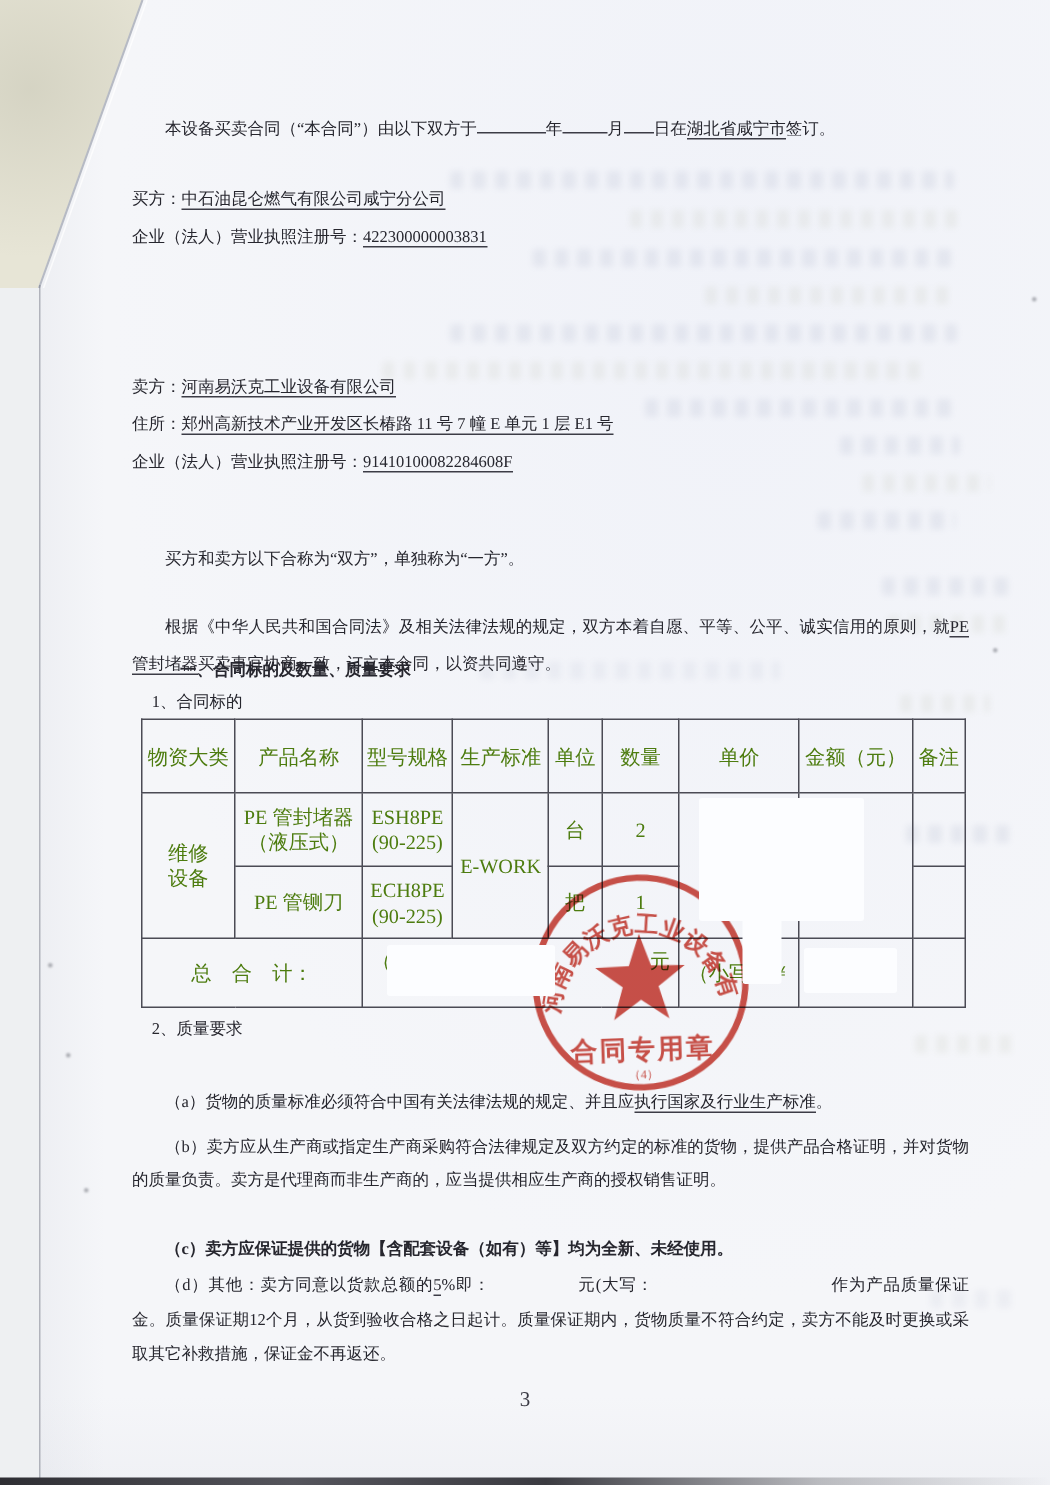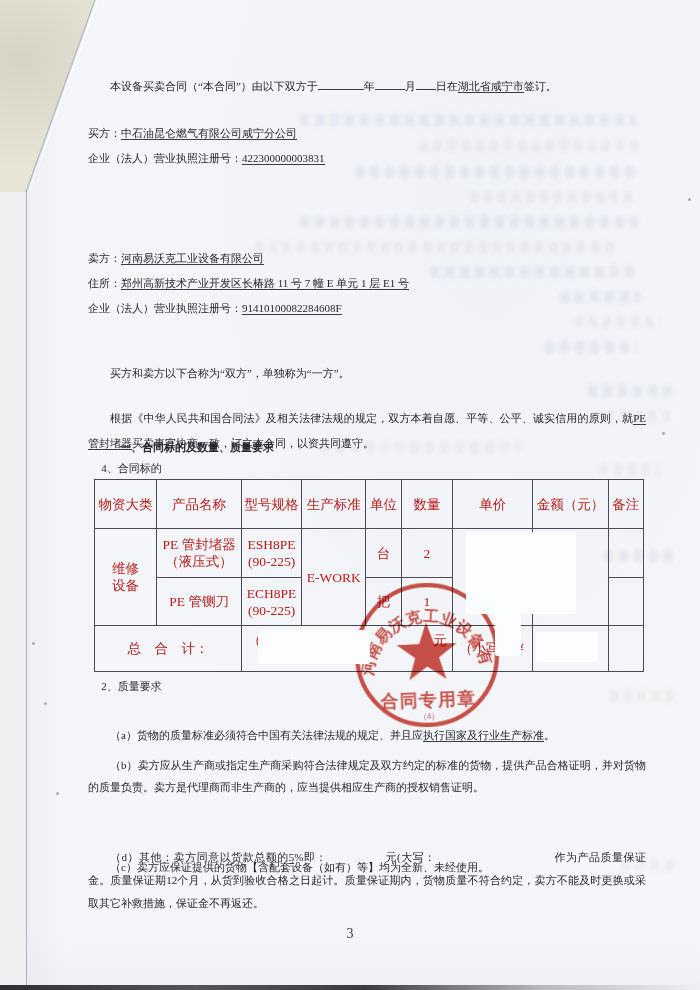--- a/index.html
+++ b/index.html
@@ -30,21 +30,21 @@
   
   .block{position:absolute;left:88px;width:558px;font-size:11px;line-height:25px;text-align:justify;}
   .indent{text-indent:2em;}
   .u{border-bottom:1px solid #3c3c46;}
   .ext{padding-right:26px;}
   .blank{display:inline-block;border-bottom:1px solid #3c3c46;height:14px;vertical-align:baseline;}
   .bold{font-weight:bold;}
   .sub{padding-left:1.2em;}
   
   table.items{position:absolute;left:94px;top:479px;width:550px;border-collapse:collapse;
-    table-layout:fixed;font-size:13.5px;line-height:17px;color:#b91c1c;}
+    table-layout:fixed;font-size:13.5px;line-height:17px;color:#4d7c0f;}
   table.items td,table.items th{border:1px solid #4b4b55;text-align:center;vertical-align:middle;
     font-weight:normal;padding:2px 2px;overflow:hidden;}
   table.items .ln{display:block;}
   td.daxie-cell{text-align:left;padding-left:10px;}
   td.xiaoxie-cell{text-align:left;padding-left:6px;}
   .blank-mid{display:inline-block;width:118px;height:12px;}
   
   .stamp{position:absolute;left:351px;top:579px;width:152px;height:152px;
     color:#c8382d;opacity:.87;mix-blend-mode:multiply;transform:rotate(-2deg);
     filter:blur(.2px);}
@@ -109,21 +109,21 @@
   <div><span>企业（法人）营业执照注册号：</span><span class="u">91410100082284608F</span></div>
 </div>
 
 <div class="block indent" style="top:361px;">买方和卖方以下合称为“双方”，单独称为“一方”。</div>
 
 <div class="block indent" style="top:406px;">
   <span>根据《中华人民共和国合同法》及相关法律法规的规定，双方本着自愿、平等、公平、诚实信用的原则，就</span><span class="u">PE 管封堵器</span><span>买卖事宜协商一致，订立本合同，以资共同遵守。</span>
 </div>
 
 <div class="block bold" style="top:435px;margin-left:32px;">一、合同标的及数量、质量要求</div>
-<div class="block sub" style="top:459px;line-height:19px;">4、合同标的</div>
+<div class="block sub" style="top:459px;line-height:19px;">1、合同标的</div>
 
 <table class="items">
   <colgroup>
     <col style="width:60px">
       <col style="width:82px">
       <col style="width:58px">
       <col style="width:62px">
     <col style="width:34px">
       <col style="width:50px">
       <col style="width:77px">
@@ -203,21 +203,21 @@
 <div class="redact" style="left:536px;top:632px;width:62px;height:30px;"></div>
 
 <div class="block sub" style="top:676px;line-height:20px;">2、质量要求</div>
 
 <div class="block indent" style="top:700px;line-height:22px;margin-top:24px;">
   <span>（a）货物的质量标准必须符合中国有关法律法规的规定、并且应</span><span class="u">执行国家及行业生产标准</span><span>。</span>
 </div>
 
 <div class="block indent" style="top:754px;line-height:22px;">（b）卖方应从生产商或指定生产商采购符合法律规定及双方约定的标准的货物，提供产品合格证明，并对货物的质量负责。卖方是代理商而非生产商的，应当提供相应生产商的授权销售证明。</div>
 
-<div class="block indent" style="top:856px;line-height:22px;">（c）卖方应保证提供的货物【含配套设备（如有）等】均为全新、未经使用。</div>
+<div class="block indent" style="top:822px;line-height:22px;font-weight:bold;">（c）卖方应保证提供的货物【含配套设备（如有）等】均为全新、未经使用。</div>
 
 <div class="block indent" style="top:846px;line-height:23px;">
   <span>（d）其他：卖方同意以货款总额的</span><span class="u">5</span><span>%即：</span><span class="blank" style="width:58px;border-bottom:none;"></span><span>元(大写：</span><span class="blank" style="width:118px;border-bottom:none;"></span><span>作</span><span>为产品质量保证金。质量保证期12个月，从货到验收合格之日起计。质量保证期内，货物质量不符合约定，卖方不能及时更换或采取其它补救措施，保证金不再返还。</span>
 </div>
 
 <div class="pagenum">3</div>
 
 <div class="scan-edge-bottom"></div>
 
 </body></html>

